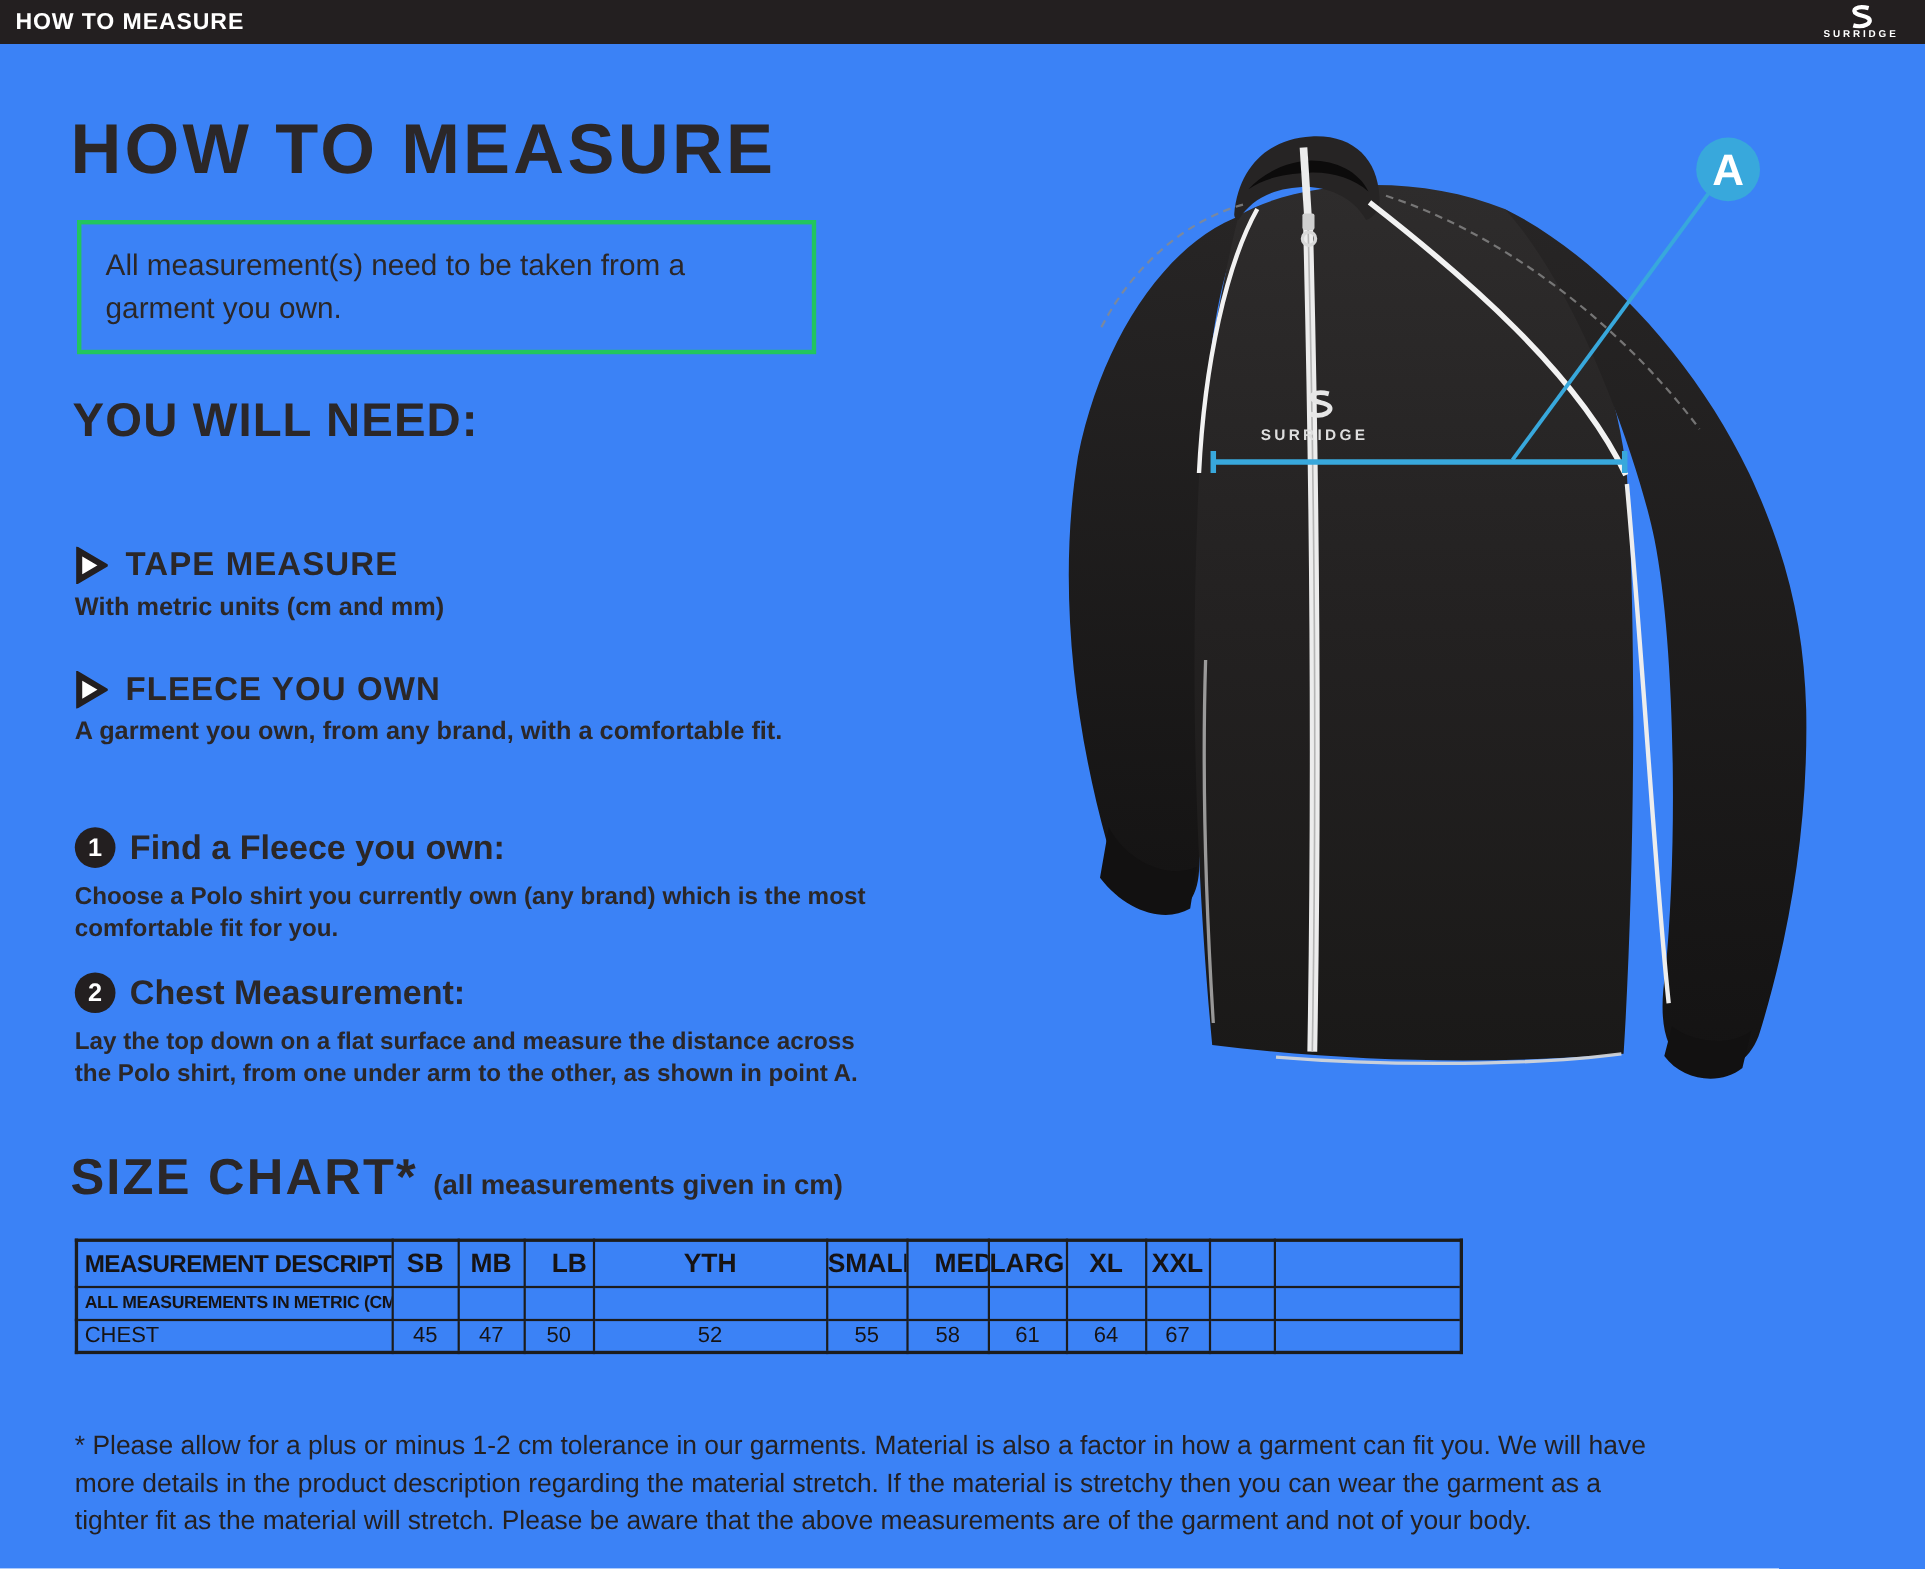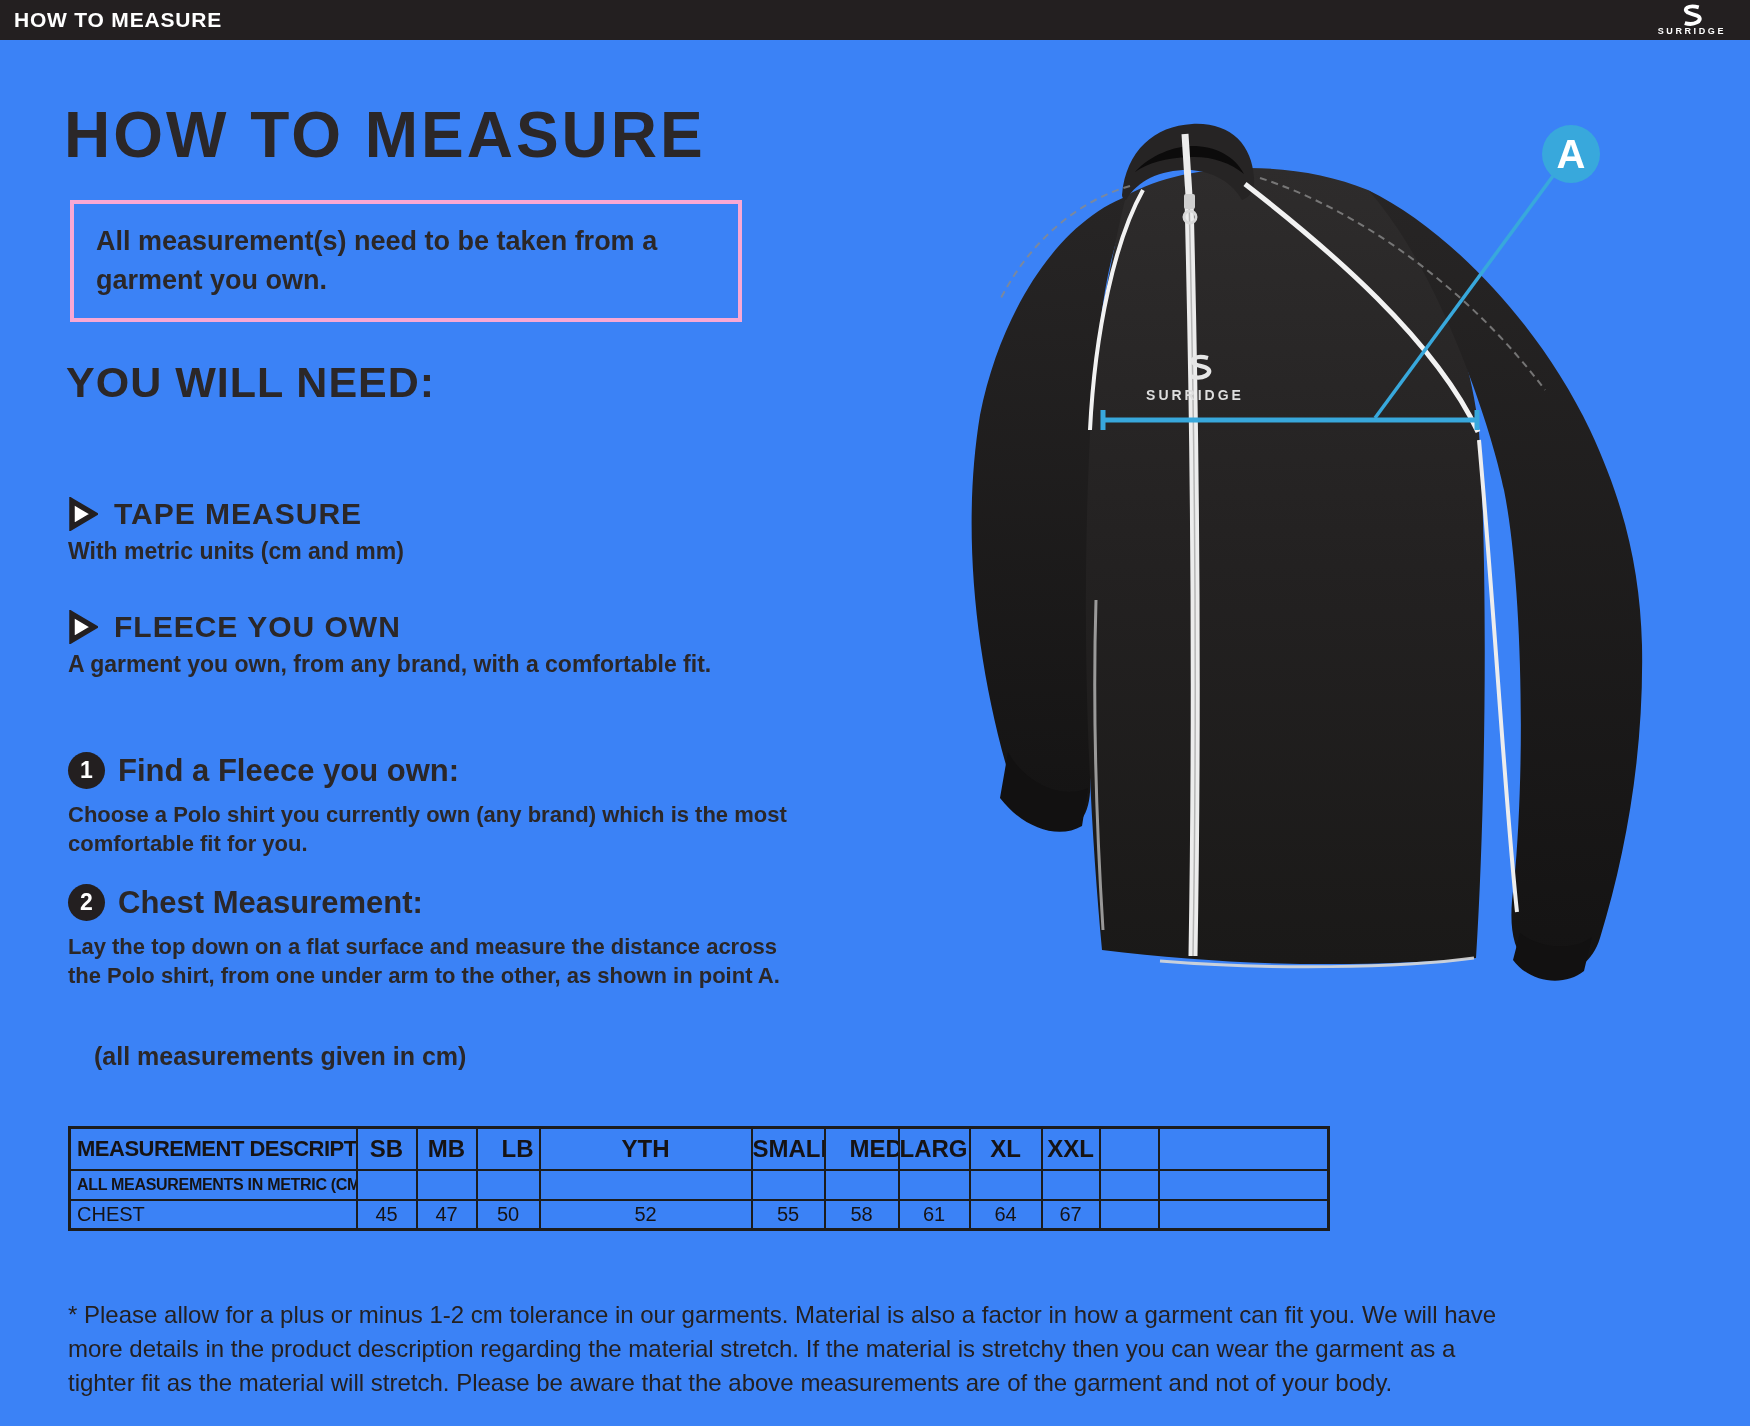--- a/index.html
+++ b/index.html
@@ -19,22 +19,22 @@
   .topbar-logo { display:flex; flex-direction:column; align-items:center; margin-right:10px; line-height:1; }
   .topbar-logo .logo-word { color:#fff; font-size:9px; font-weight:700; letter-spacing:2.6px; margin-top:1px; }
 
   
   .main-heading {
     position:absolute; left:64px; top:98px; margin:0;
     font-size:64px; font-weight:700; letter-spacing:3px; color:#2b2728;
   }
   .notice {
     position:absolute; left:70px; top:200px; width:672px;
-    border:4px solid #f9a8d4; padding:18px 22px;
-    font-size:27px; font-weight:700; line-height:1.45; white-space:pre-line;
+    border:4px solid #22c55e; padding:18px 22px;
+    font-size:27px; font-weight:400; line-height:1.45; white-space:pre-line;
   }
   .ywn-heading {
     position:absolute; left:66px; top:358px; margin:0;
     font-size:43px; font-weight:700; letter-spacing:1px;
   }
   .need-item { position:absolute; left:68px; }
   .need-item .need-title { display:flex; align-items:center; gap:16px; }
   .need-item .need-title span { font-size:30px; font-weight:700; letter-spacing:1px; }
   .need-item .need-desc { font-size:23px; font-weight:700; margin-top:7px; }
   .need-1 { top:497px; }
@@ -47,21 +47,21 @@
   .step-num {
     width:37px; height:37px; border-radius:50%; background:#231f20; color:#fff;
     display:flex; align-items:center; justify-content:center;
     font-size:23px; font-weight:700; flex:0 0 auto;
   }
   .step-title span.t { font-size:31px; font-weight:700; }
   .step-desc { margin-top:11px; font-size:22px; font-weight:700; line-height:1.32; white-space:pre-line; }
 
   .size-heading { position:absolute; left:64px; top:1042px; display:flex; align-items:baseline; }
   .size-heading .big { font-size:46px; font-weight:700; letter-spacing:2px; }
-  .size-heading .sub { font-size:25px; font-weight:700; margin-left:30px;text-align:center; }
+  .size-heading .sub { font-size:25px; font-weight:700; margin-left:14px;text-align:center; }
 
   
   table.size-table {
     position:absolute; left:68px; top:1126px; width:1259px;
     border-collapse:collapse; table-layout:fixed;
     border:3px solid #1c1c1c; color:#161314;
   }
   .size-table th, .size-table td { border:2px solid #1c1c1c; padding:0; overflow:hidden; white-space:nowrap; }
   .size-table tr.hdr  { height:42px; }
   .size-table tr.sub  { height:30px; }
@@ -136,20 +136,21 @@
   <div class="step step-2">
     <div class="step-title">
       <div class="step-num">2</div>
       <span class="t">Chest Measurement:</span>
     </div>
     <div class="step-desc">Lay the top down on a flat surface and measure the distance across
 the Polo shirt, from one under arm to the other, as shown in point A.</div>
   </div>
 
   <div class="size-heading">
+    <span class="big">SIZE CHART*</span>
     <span class="sub">(all measurements given in cm)</span>
   </div>
 
   <table class="size-table">
     <colgroup>
       <col style="width:287px">
         <col style="width:60px">
         <col style="width:60px">
         <col style="width:63px">
       <col style="width:212px">

